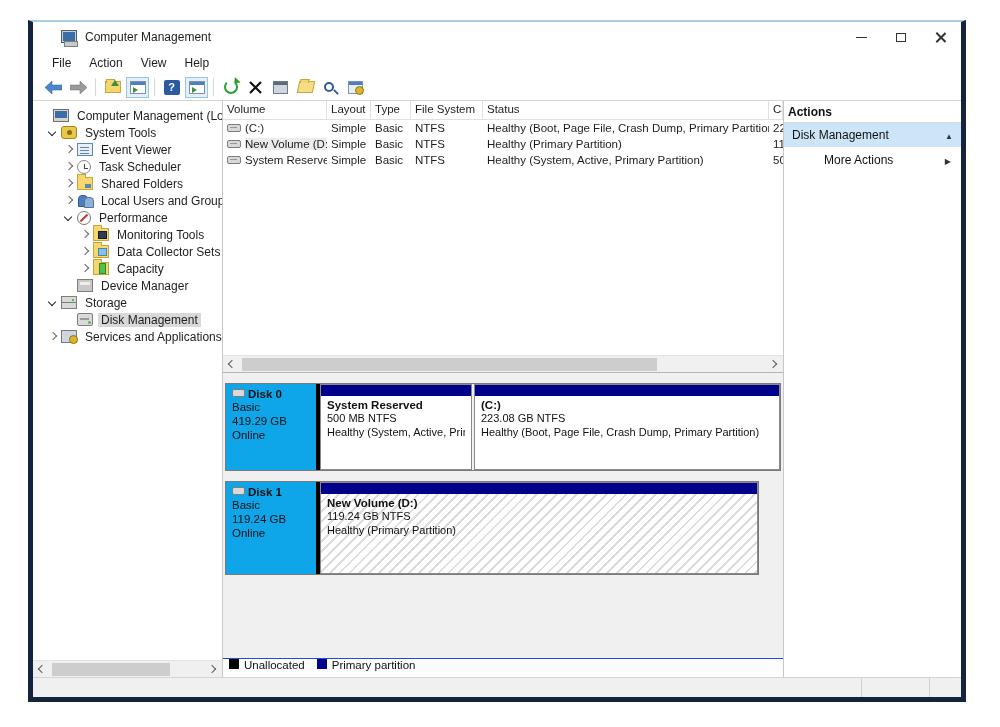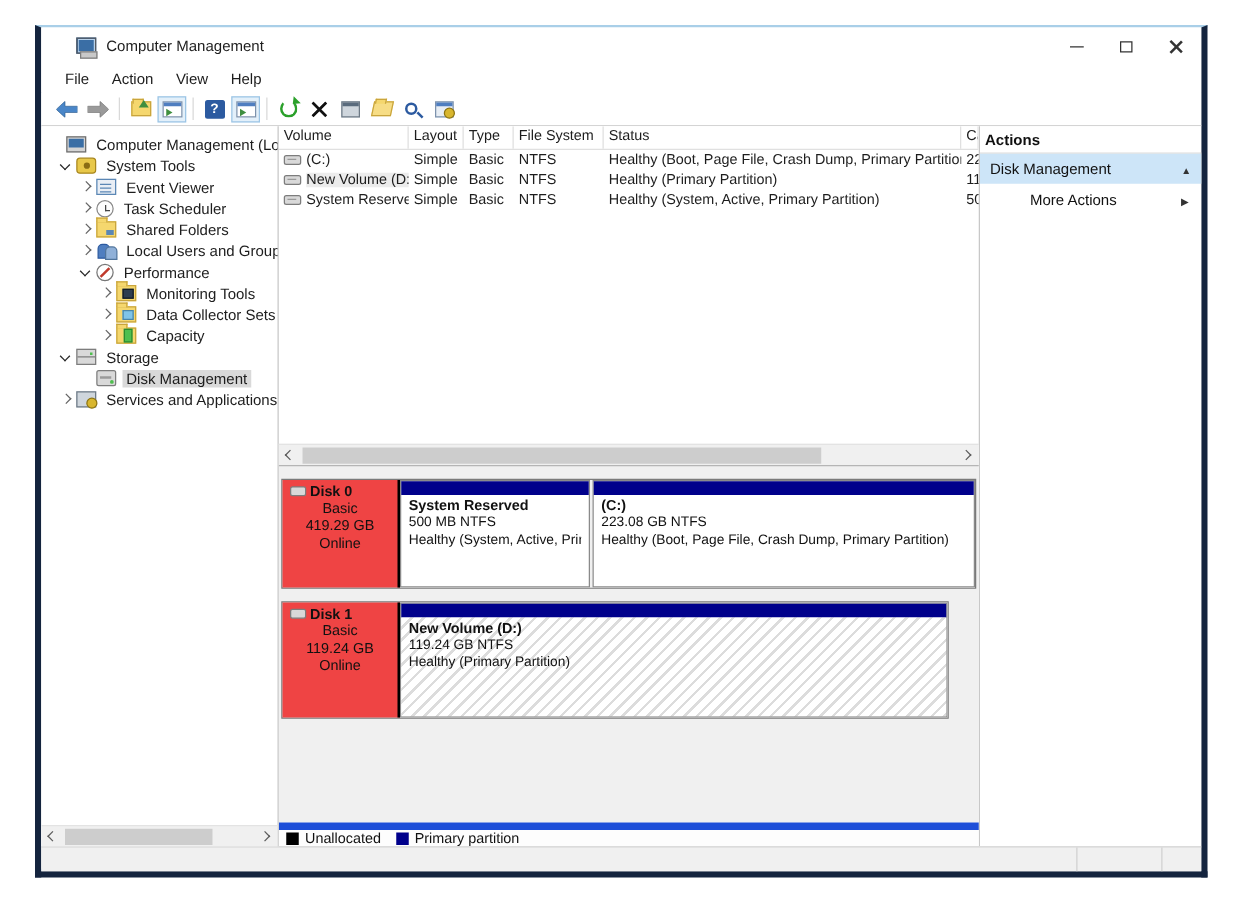--- a/index.html
+++ b/index.html
@@ -130,35 +130,35 @@
   .c-fs { width:72px; flex:none; } .c-status { width:286px; flex:none; } .c-cap { flex:1; min-width:0; }
   .vol-ic { width:14px; height:8px; background:#d9d9d9; border:1px solid #7d7d7d; border-radius:2px; margin-right:4px; flex:none; position:relative; }
   .vol-ic::before { content:""; position:absolute; left:2px; top:2px; width:7px; height:1px; background:#9a9a9a; }
   .subsel { background:#ececec; }
 
   
   .disk-area { flex:1; background:#f0f0f0; border-top:1px solid #b5b5b5; display:flex; flex-direction:column; min-height:0; }
   .disk-row { display:flex; border:1px solid #7a7a7a; background:#f0f0f0; margin:0 0 0 2px; flex:none; }
   .disk-row.d0 { margin-top:10px; width:556px; height:88px; }
   .disk-row.d1 { margin-top:10px; width:534px; height:94px; }
-  .disk-hd { width:94px; flex:none; background:#ef4444; border-right:2px solid #000000; padding:4px 6px;text-align:center; }
+  .disk-hd { width:94px; flex:none; background:#0ea5e9; border-right:4px solid #000000; padding:4px 6px; }
   .disk-hd .dname { font-size:11.5px; font-weight:bold; color:#111; display:flex; align-items:center; }
   .disk-hd .dline { font-size:11.5px; color:#111; line-height:14px; }
   .dh-ic { width:13px; height:8px; background:#d9d9d9; border:1px solid #7d7d7d; border-radius:2px; margin-right:3px; position:relative; top:-1px; }
   .parts { flex:1; display:flex; min-width:0; background:#f0f0f0; }
   .part { border:1px solid #8a8a8a; background:#fff; display:flex; flex-direction:column; min-width:0; }
   .part + .part { margin-left:2px; }
   .part-bar { height:11px; background:#00008b; flex:none; }
   .part-body { flex:1; padding:3px 6px; overflow:hidden; }
   .part-body .pt { font-size:11.5px; font-weight:bold; color:#111; white-space:nowrap; overflow:hidden; }
   .part-body .pl { font-size:11px; color:#111; white-space:nowrap; overflow:hidden; line-height:14px; }
   .part.hatched .part-body { background:repeating-linear-gradient(135deg,#ffffff 0 5px,#dcdcdc 5px 7px); }
   .p-sr { width:152px; flex:none; } .p-c { flex:1; } .p-nv { flex:1; }
 
-  .legend { margin-top:auto; height:19px; background:#fdfdfd; border-top:6px solid #1d4ed8; display:flex; align-items:center; padding-left:6px; flex:none; }
+  .legend { margin-top:auto; height:19px; background:#fdfdfd; border-top:1px solid #1d4ed8; display:flex; padding-left:6px; flex:none; }
   .lg-sq { width:10px; height:10px; margin-right:5px; flex:none; }
   .lg-lb { font-size:11.5px; color:#111; margin-right:12px; }
 
   
   .actions-panel { width:177px; flex:none; background:#fff; display:flex; flex-direction:column; }
   .act-header { height:22px; display:flex; align-items:center; padding-left:4px; font-size:12px; font-weight:bold; color:#111;
                 border-bottom:1px solid #dcdcdc; flex:none; }
   .act-group { height:24px; display:flex; align-items:center; padding:0 8px; background:#cde5f8; font-size:12px; color:#111; flex:none; }
   .act-group .chev-up::before { content:"▲"; font-size:8px; color:#333; }
   .act-more { height:26px; display:flex; align-items:center; padding:0 10px 0 40px; font-size:12px; color:#111; flex:none; }
@@ -307,20 +307,25 @@
           <span class="ti fold ic-folder-data"></span>
           <span class="tl">Data Collector Sets</span>
         </div>
 
         <div class="tree-item lvl3">
           <span class="exp closed"></span>
           <span class="ti fold ic-folder-report"></span>
           <span class="tl">Capacity</span>
         </div>
 
+        <div class="tree-item lvl2">
+          <span class="exp none"></span>
+          <span class="ti ic-device"></span>
+          <span class="tl">Device Manager</span>
+        </div>
 
         <div class="tree-item lvl1">
           <span class="exp open"></span>
           <span class="ti ic-storage"></span>
           <span class="tl">Storage</span>
         </div>
 
         <div class="tree-item lvl2">
           <span class="exp none"></span>
           <span class="ti ic-disk"></span>

